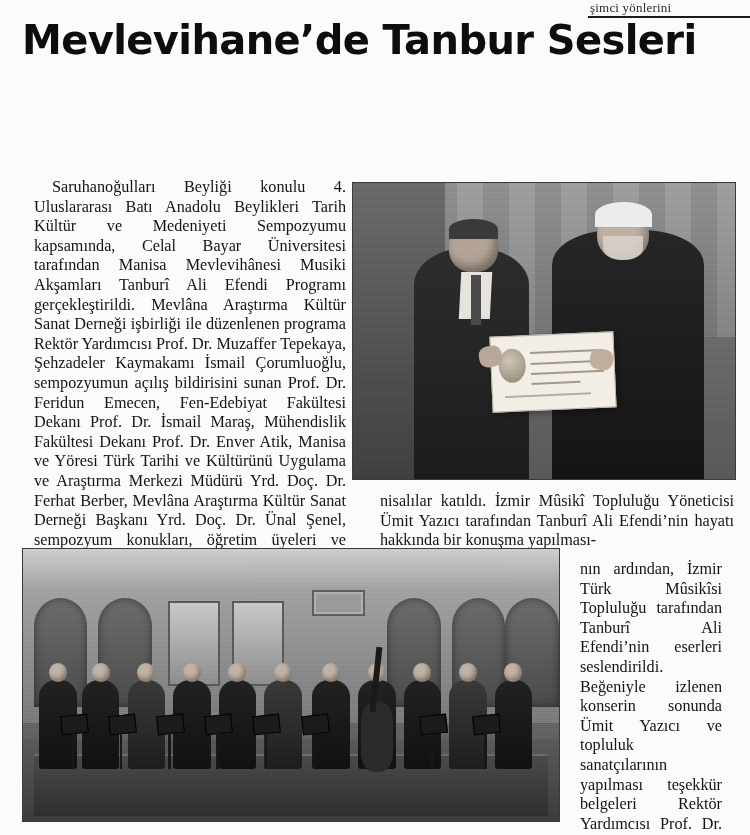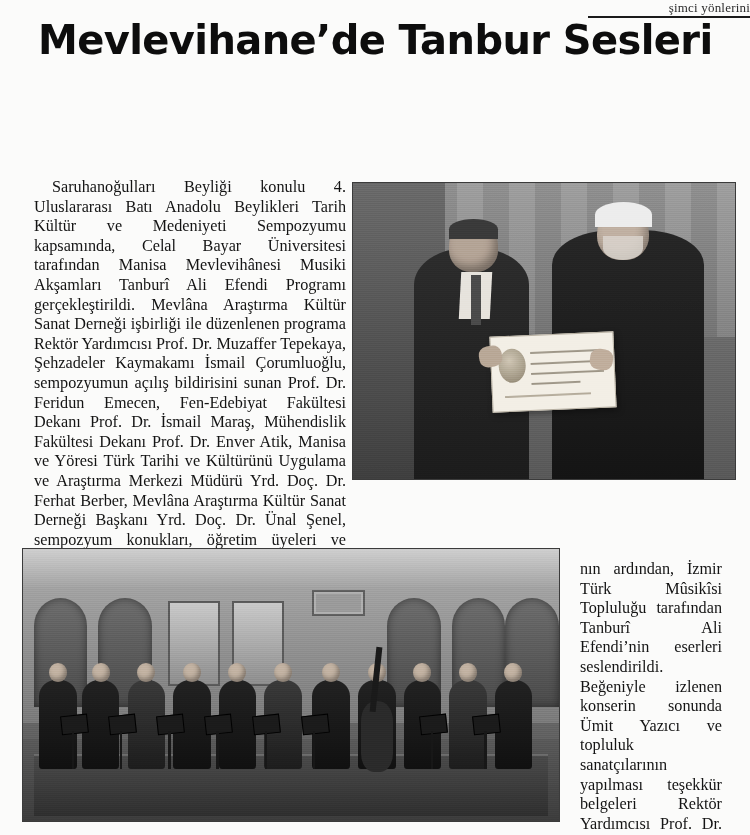--- a/index.html
+++ b/index.html
@@ -27,35 +27,34 @@
     position: absolute;
     left: 590px;
     top: 0px;
     width: 160px;
     height: 18px;
     overflow: hidden;
     font-family: "Liberation Serif", serif;
     font-size: 13px;
     color: #2b2b2b;
     letter-spacing: 0.2px;
-    text-align: right;
   }
   .top-rule {
     position: absolute;
     left: 588px;
     top: 16px;
     width: 162px;
     height: 2px;
     background: #1a1a1a;
   }
 
   
   .headline {
     position: absolute;
-    left: 38px;
+    left: 22px;
     top: 18px;
     width: 712px;
     font-family: "DejaVu Sans", sans-serif;
     font-weight: bold;
     font-size: 40px;
     line-height: 44px;
     letter-spacing: -0.6px;
     color: #0d0d0d;
     white-space: nowrap;
   }
@@ -361,20 +360,23 @@
       <div class="ln ln2"></div>
       <div class="ln ln3"></div>
       <div class="ln ln4"></div>
       <div class="ln ln5"></div>
     </div>
     <div class="p1-hand1"></div>
     <div class="p1-hand2"></div>
     <div class="p1-grain"></div>
   </div>
 
+  <div class="col2">
+    <p>nisalılar katıldı. İzmir Mûsikî Topluluğu Yöneticisi Ümit Yazıcı tarafından Tanburî Ali Efendi’nin hayatı hakkında bir konuşma yapılması-</p>
+  </div>
 
   <div class="photo2">
     <div class="p2-bg"></div>
     <div class="p2-ceiling"></div>
     <div class="p2-wall"></div>
 
     <div class="p2-arch" style="left:2%"></div>
     <div class="p2-arch" style="left:14%"></div>
     <div class="p2-win" style="left:27%"></div>
     <div class="p2-win" style="left:39%"></div>

